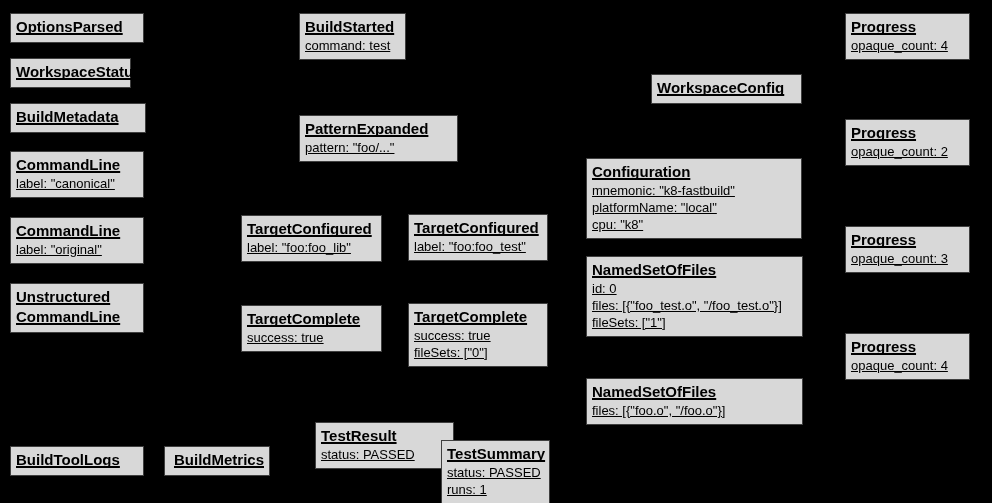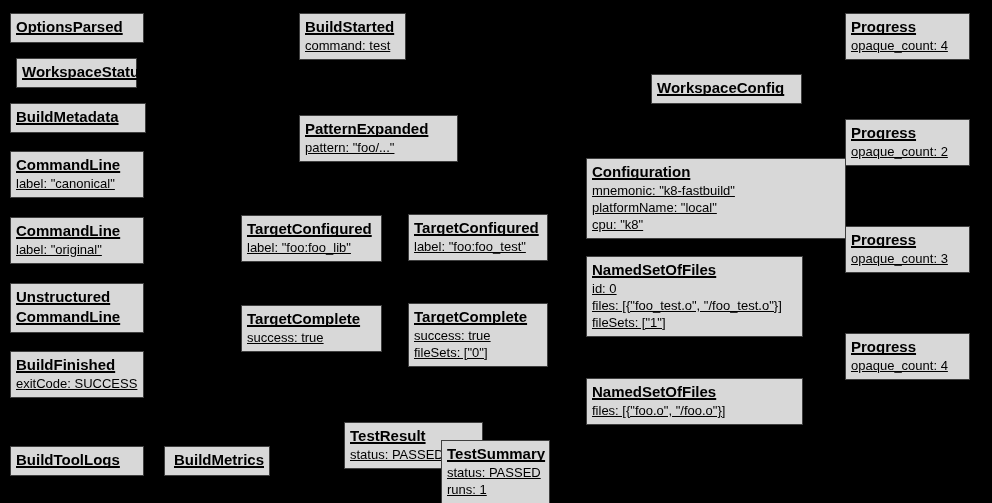--- a/index.html
+++ b/index.html
@@ -40,21 +40,21 @@
 </style>
 </head>
 <body>
 
 <div class="canvas">
 
   <div class="node" style="left:10px; top:13px; width:134px;">
     <div class="node-title">OptionsParsed</div>
   </div>
 
-  <div class="node" style="left:16px; top:58px; width:121px;">
+  <div class="node" style="left:10px; top:58px; width:121px;">
     <div class="node-title">WorkspaceStatus</div>
   </div>
 
   <div class="node" style="left:10px; top:103px; width:136px;">
     <div class="node-title">BuildMetadata</div>
   </div>
 
   <div class="node" style="left:10px; top:151px; width:134px;">
     <div class="node-title">CommandLine</div>
     <div class="node-line">label: "canonical"</div>
@@ -62,24 +62,20 @@
 
   <div class="node" style="left:10px; top:217px; width:134px;">
     <div class="node-title">CommandLine</div>
     <div class="node-line">label: "original"</div>
   </div>
 
   <div class="node" style="left:10px; top:283px; width:134px;">
     <div class="node-title">Unstructured CommandLine</div>
   </div>
 
-  <div class="node" style="left:10px; top:351px; width:134px;">
-    <div class="node-title">BuildFinished</div>
-    <div class="node-line">exitCode: SUCCESS</div>
-  </div>
 
   <div class="node" style="left:10px; top:446px; width:134px;">
     <div class="node-title">BuildToolLogs</div>
   </div>
 
   <div class="node" style="left:164px; top:446px; width:106px;text-align:right;">
     <div class="node-title">BuildMetrics</div>
   </div>
 
   <div class="node" style="left:299px; top:115px; width:159px;">
@@ -106,36 +102,36 @@
     <div class="node-title">TargetComplete</div>
     <div class="node-line">success: true</div>
   </div>
 
   <div class="node" style="left:408px; top:303px; width:140px;">
     <div class="node-title">TargetComplete</div>
     <div class="node-line">success: true</div>
     <div class="node-line">fileSets: ["0"]</div>
   </div>
 
-  <div class="node" style="left:315px; top:422px; width:139px;margin-left:29px;">
+  <div class="node" style="left:315px; top:422px; width:139px;">
     <div class="node-title">TestResult</div>
     <div class="node-line">status: PASSED</div>
   </div>
 
   <div class="node" style="left:441px; top:405px; width:109px;margin-top:35px;">
     <div class="node-title">TestSummary</div>
     <div class="node-line">status: PASSED</div>
     <div class="node-line">runs: 1</div>
   </div>
 
   <div class="node" style="left:651px; top:74px; width:151px;">
     <div class="node-title">WorkspaceConfig</div>
   </div>
 
-  <div class="node" style="left:586px; top:158px; width:260px;">
+  <div class="node" style="left:586px; top:158px; width:216px;">
     <div class="node-title">Configuration</div>
     <div class="node-line">mnemonic: "k8-fastbuild"</div>
     <div class="node-line">platformName: "local"</div>
     <div class="node-line">cpu: "k8"</div>
   </div>
 
   <div class="node" style="left:586px; top:256px; width:217px;">
     <div class="node-title">NamedSetOfFiles</div>
     <div class="node-line">id: 0</div>
     <div class="node-line">files: [{"foo_test.o", "/foo_test.o"}]</div>

